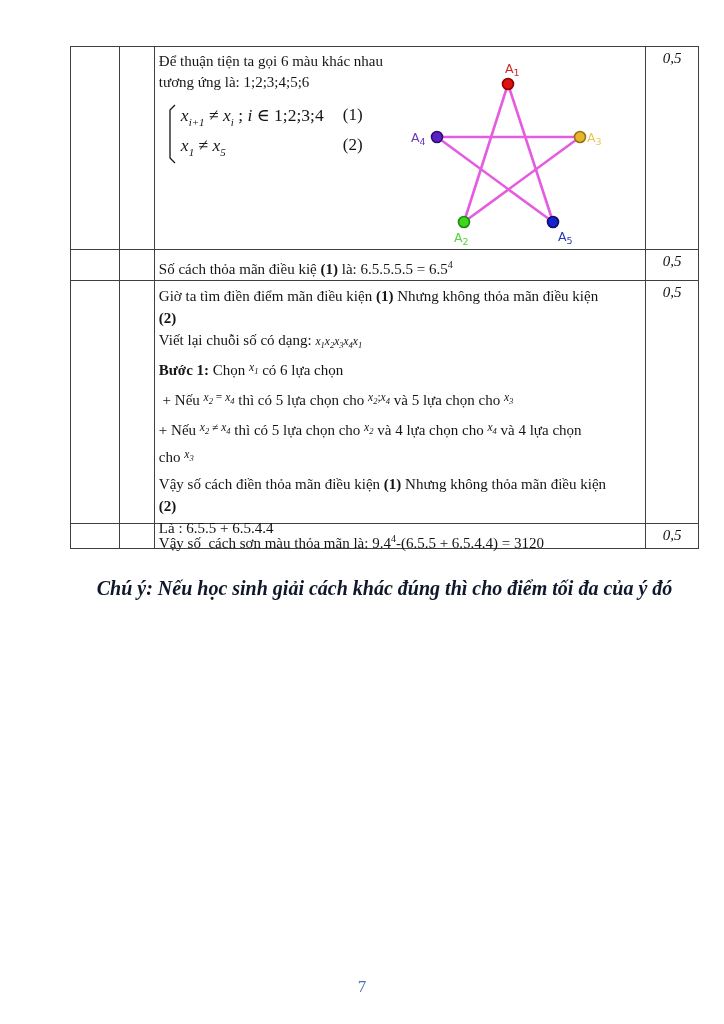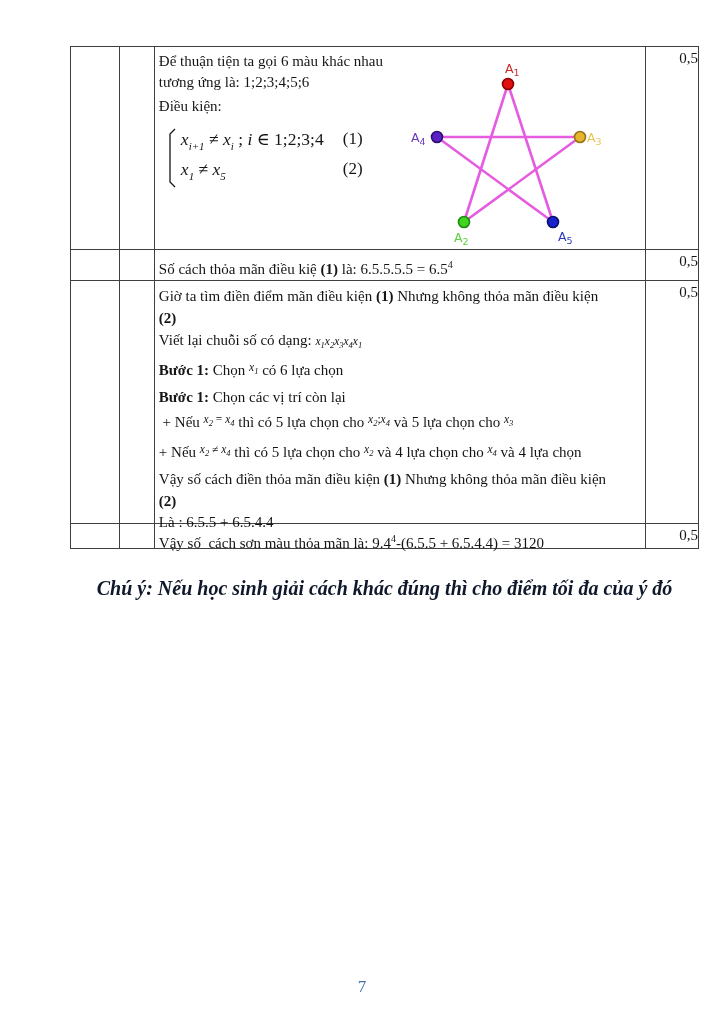--- a/index.html
+++ b/index.html
@@ -10,21 +10,21 @@
     overflow:hidden;
   }
   .doc-table { position:absolute; left:70px; top:46px; width:629px; border:1px solid #3f3f3f; }
   .trow { display:flex; }
   .trow + .trow { border-top:1px solid #3f3f3f; }
   .cell { box-sizing:border-box; }
   .c1 { width:49px; border-right:1px solid #3f3f3f; }
   .c2 { width:35px; border-right:1px solid #3f3f3f; }
   .c3 { width:492px; border-right:1px solid #3f3f3f; position:relative;
         padding:4px 6px 0 4px; font-size:15px; line-height:21px; }
-  .c4 { width:52px; text-align:right; padding-top:3px; font-size:15px; }
+  .c4 { width:52px; text-align:center; font-style:italic; padding-top:3px; font-size:15px; }
   .row-setup  { height:202px; }
   .row-count1 { height:31px; }
   .row-detail { height:243px; }
   .row-result { height:25px; }
   .row-detail .c3 { line-height:21.8px; padding-top:5px; }
   .line { white-space:pre; }
   .gap { margin-top:3px; }
   b { font-weight:bold; }
   sup { font-size:10px; }
   .math { font-size:11.5px; }
@@ -49,21 +49,20 @@
 </head>
 <body>
 
 <div class="doc-table" id="doc-table">
     <div class="trow row-setup">
       <div class="cell c1"></div>
       <div class="cell c2"></div>
       <div class="cell c3">
         <div class="line"><span>Để thuận tiện ta gọi 6 màu khác nhau</span></div>
         <div class="line"><span>tương ứng là: 1;2;3;4;5;6</span></div>
-        <div class="line gap"><span>Điều kiện:</span></div>
         <div class="eqblock">
           <svg width="12" height="60" class="brace">
             <path d="M10,1 L5,6 L5,54 L10,59" fill="none" stroke="#151515" stroke-width="1.3"></path>
           </svg>
           <div class="eqline"><span class="math"><i class="mv">x</i><sub class="ms">i+1</sub><span class="mo"> ≠ </span><i class="mv">x</i><sub class="ms">i</sub><span class="mo"> ;   </span><i class="mv">i</i><span class="mo"> ∈  </span><span class="mo">1;2;3;4</span></span><span class="eqtag">(1)</span></div>
           <div class="eqline"><span class="math"><i class="mv">x</i><sub class="ms">1</sub><span class="mo"> ≠ </span><i class="mv">x</i><sub class="ms">5</sub></span><span class="eqtag">(2)</span></div>
         </div>
         <div class="star-wrap"><svg width="240" height="200">
             <line x1="107" y1="35" x2="63" y2="173" stroke="#e55ce0" stroke-width="2.6" stroke-linecap="round"></line>
             <line x1="107" y1="35" x2="152" y2="173" stroke="#e55ce0" stroke-width="2.6" stroke-linecap="round"></line>
@@ -93,23 +92,23 @@
       <div class="cell c4">0,5</div>
     </div>
     <div class="trow row-detail">
       <div class="cell c1"></div>
       <div class="cell c2"></div>
       <div class="cell c3">
         <div class="line"><span>Giờ ta tìm điền điểm mãn điều kiện </span><b>(1)</b><span> Nhưng không thỏa mãn điều kiện</span></div>
         <div class="line"><b>(2)</b></div>
         <div class="line"><span>Viết lại chuỗi số có dạng: </span><span class="math"><i class="mv">x</i><sub class="ms">1</sub><i class="mv">x</i><sub class="ms">2</sub><i class="mv">x</i><sub class="ms">3</sub><i class="mv">x</i><sub class="ms">4</sub><i class="mv">x</i><sub class="ms">1</sub></span></div>
         <div class="line gap"><b>Bước 1:</b><span> Chọn </span><span class="math raised"><i class="mv">x</i><sub class="ms">1</sub></span><span> có 6 lựa chọn</span></div>
-        <div class="line"><b>Bước 1:</b><span> Chọn các vị trí còn lại</span></div>
         <div class="line gap"><span> + Nếu </span><span class="math raised"><i class="mv">x</i><sub class="ms">2</sub><span class="mo"> = </span><i class="mv">x</i><sub class="ms">4</sub></span><span> thì có 5 lựa chọn cho </span><span class="math raised"><i class="mv">x</i><sub class="ms">2</sub><span class="mo">;</span><i class="mv">x</i><sub class="ms">4</sub></span><span> và 5 lựa chọn cho </span><span class="math raised"><i class="mv">x</i><sub class="ms">3</sub></span></div>
         <div class="line gap"><span>+ Nếu </span><span class="math raised"><i class="mv">x</i><sub class="ms">2</sub><span class="mo"> ≠ </span><i class="mv">x</i><sub class="ms">4</sub></span><span> thì có 5 lựa chọn cho </span><span class="math raised"><i class="mv">x</i><sub class="ms">2</sub></span><span> và 4 lựa chọn cho </span><span class="math raised"><i class="mv">x</i><sub class="ms">4</sub></span><span> và 4 lựa chọn</span></div>
+        <div class="line"><span>cho </span><span class="math raised"><i class="mv">x</i><sub class="ms">3</sub></span></div>
         <div class="line"><span>Vậy số cách điền thỏa mãn điều kiện </span><b>(1)</b><span> Nhưng không thỏa mãn điều kiện</span></div>
         <div class="line"><b>(2)</b></div>
         <div class="line"><span>Là : 6.5.5 + 6.5.4.4</span></div>
       </div>
       <div class="cell c4">0,5</div>
     </div>
     <div class="trow row-result">
       <div class="cell c1"></div>
       <div class="cell c2"></div>
       <div class="cell c3">

